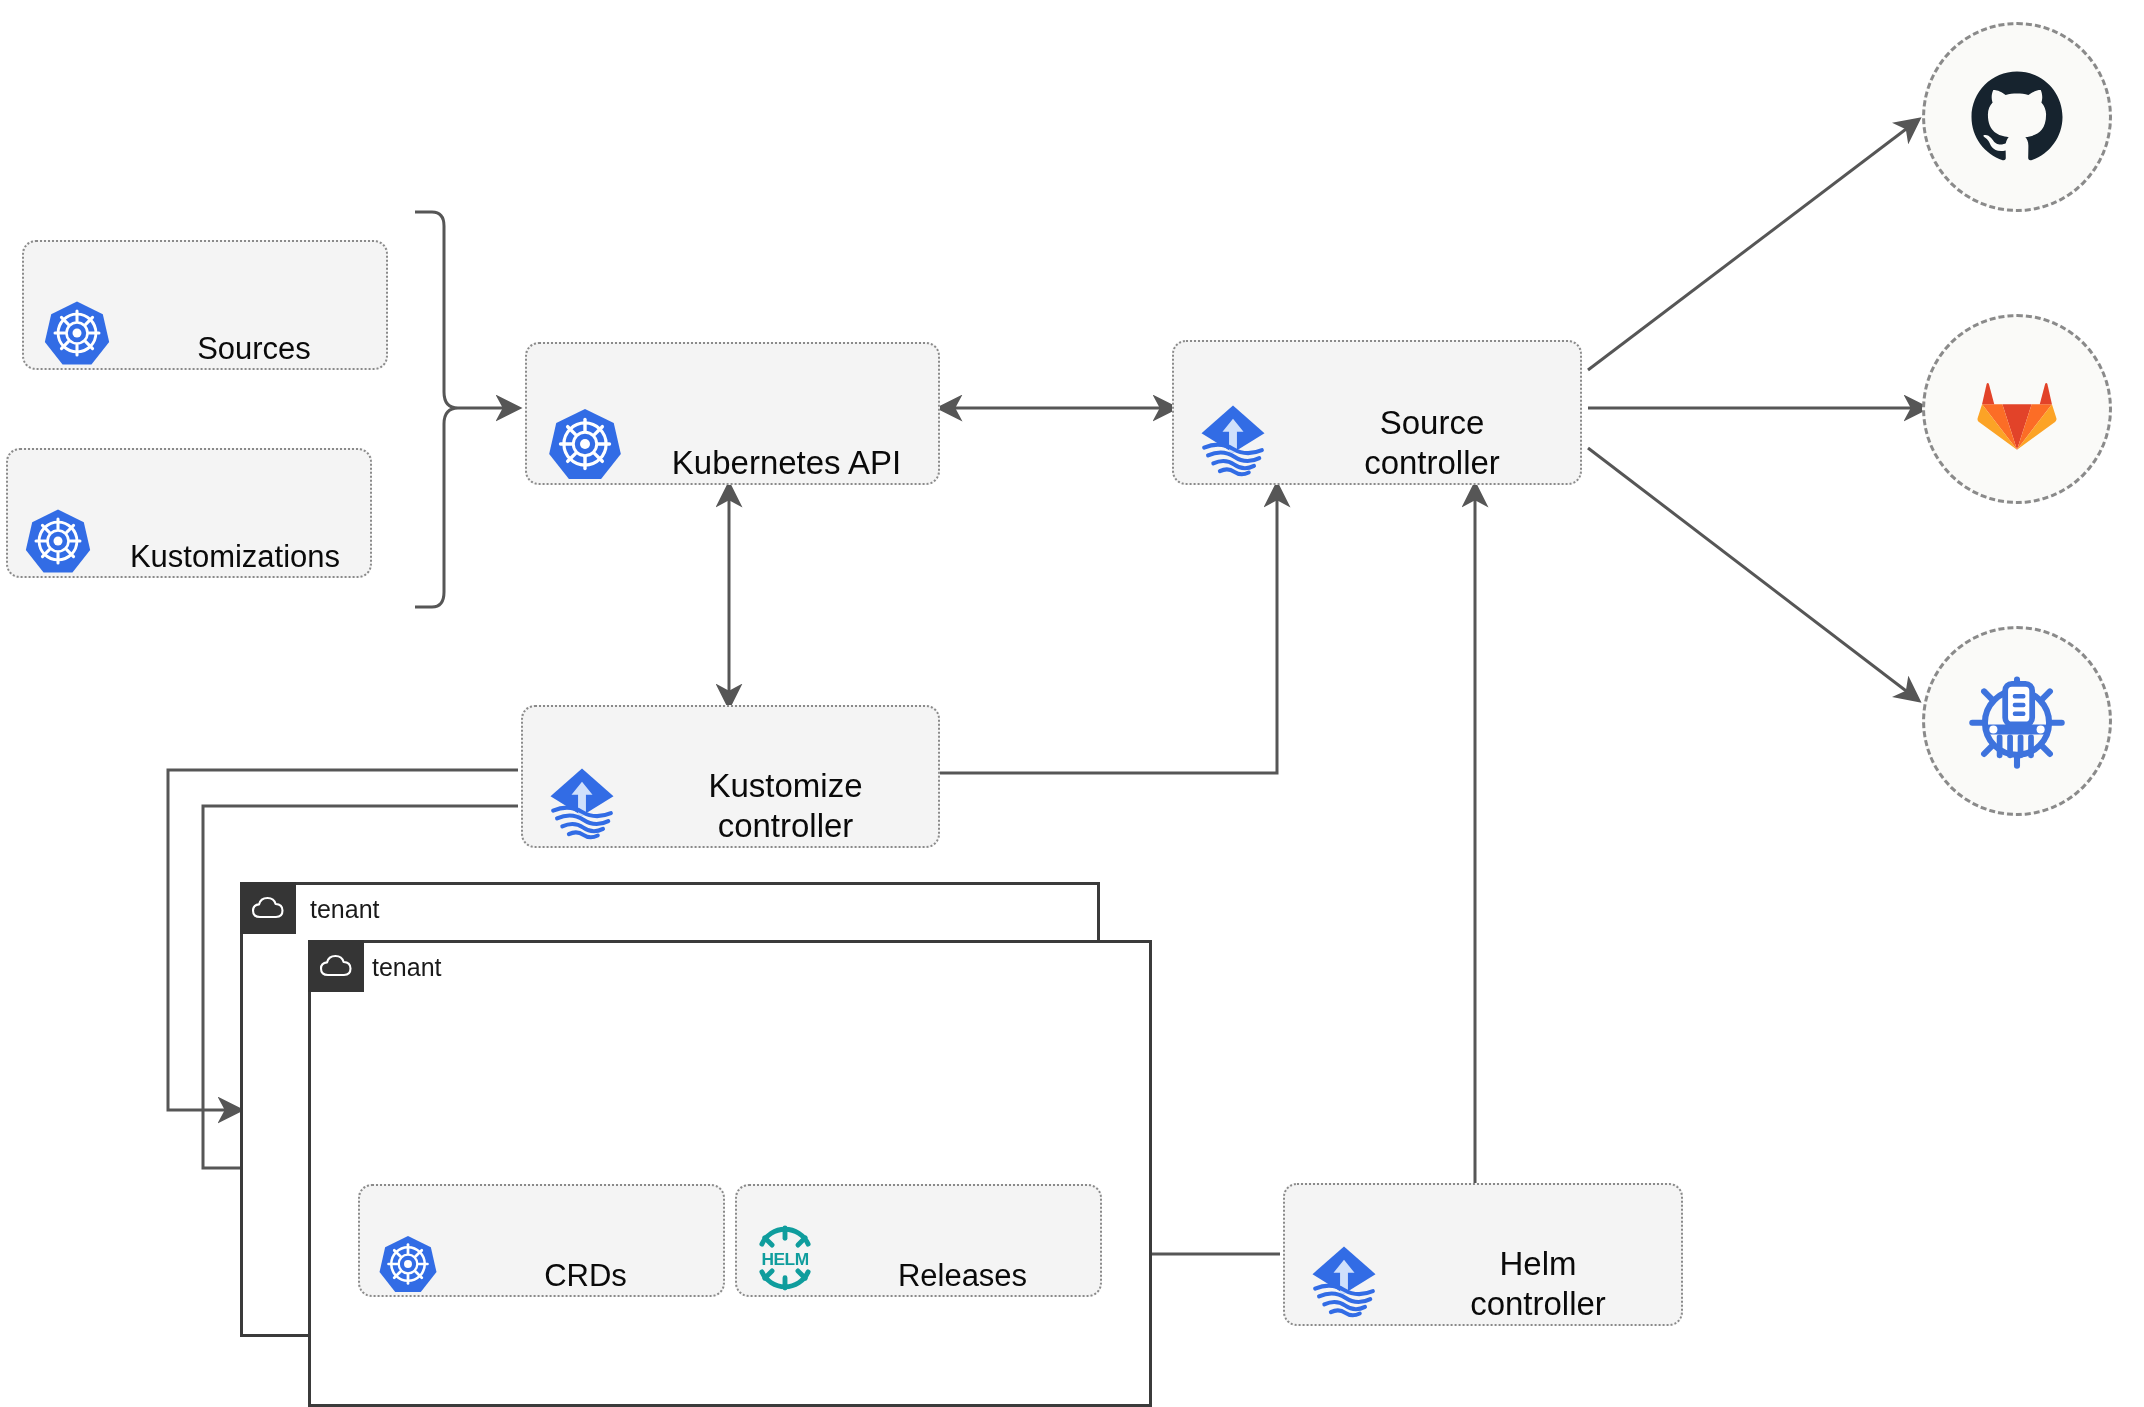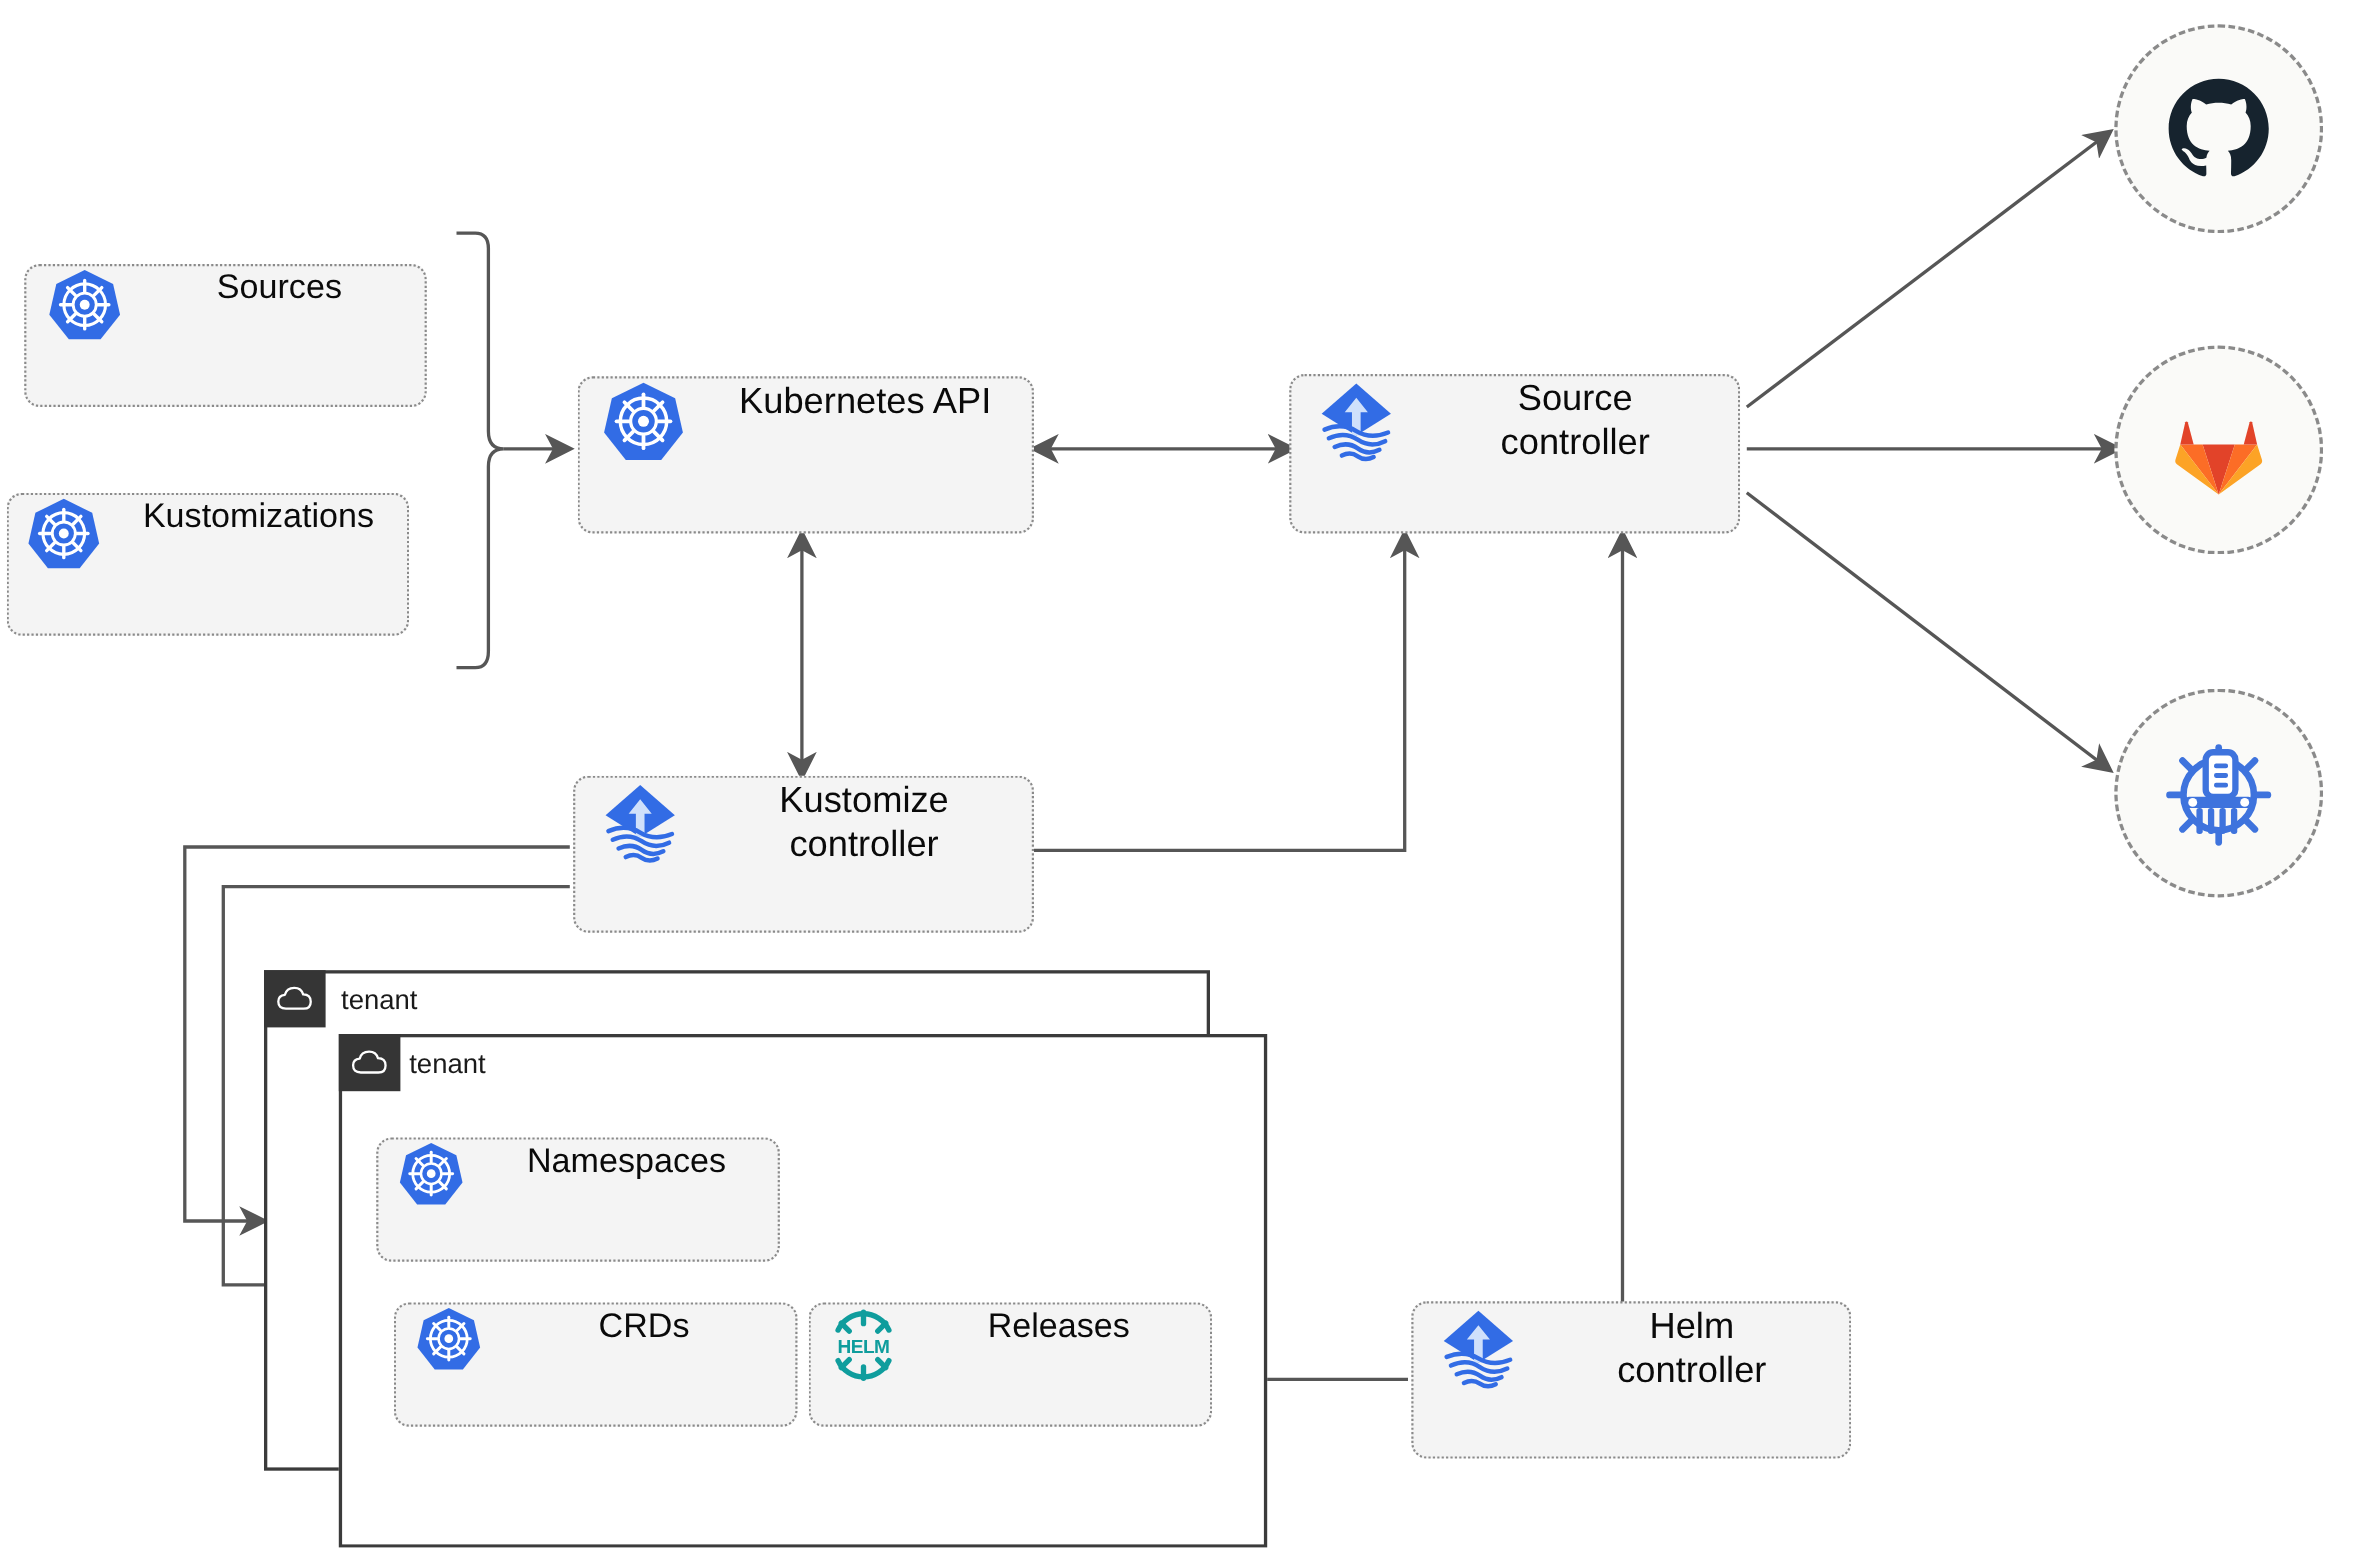--- a/index.html
+++ b/index.html
@@ -26,21 +26,21 @@
 
   
   .node {
     position: absolute;
     box-sizing: border-box;
     background: #f4f4f4;
     border: 2px dotted #8a8a8a;
     border-radius: 14px;
     display: flex;
     flex-direction: row;
-    align-items: flex-start;
+    align-items: flex-end;
     z-index: 3;
   }
   .node .ico {
     flex: 0 0 auto;
     display: flex;
     align-items: center;
     justify-content: center;
   }
   .node .lbl {
     flex: 1 1 auto;
@@ -268,41 +268,20 @@
           <path d="M13 43 Q24 38 33 44 Q42 50 52 45"></path>
           <path d="M17 49 Q26 45 33 50 Q40 55 48 51"></path>
           <path d="M22 55 Q28 52 33 55.5 Q38 59 44 56"></path>
         </g>
       </svg>
     </span>
     <span class="lbl" style="font-size:33px;">Helm
 controller</span>
   </div>
 
-  <div class="node" style="left:342px; top:1034px; width:367px; height:113px;">
-    <span class="ico" style="width:96px;">
-      <svg width="62" height="62" viewBox="0 0 64 64">
-        <path d="M32 3.2 L55.6 14.8 L61.4 40.3 L45.2 60.8 L18.8 60.8 L2.6 40.3 L8.4 14.8 Z" fill="#326CE5"></path>
-        <g fill="#ffffff">
-          <circle cx="32" cy="32" r="4.1"></circle>
-          <rect x="30.6" y="10.5" width="2.8" height="12" rx="1.4"></rect>
-          <rect x="30.6" y="41.5" width="2.8" height="12" rx="1.4"></rect>
-          <rect x="10.5" y="30.6" width="12" height="2.8" rx="1.4"></rect>
-          <rect x="41.5" y="30.6" width="12" height="2.8" rx="1.4"></rect>
-          <rect x="30.6" y="10.5" width="2.8" height="12" rx="1.4" transform="rotate(45 32 32)"></rect>
-          <rect x="30.6" y="41.5" width="2.8" height="12" rx="1.4" transform="rotate(45 32 32)"></rect>
-          <rect x="10.5" y="30.6" width="12" height="2.8" rx="1.4" transform="rotate(45 32 32)"></rect>
-          <rect x="41.5" y="30.6" width="12" height="2.8" rx="1.4" transform="rotate(45 32 32)"></rect>
-          <circle cx="32" cy="32" r="17.3" fill="none" stroke="#ffffff" stroke-width="2.6"></circle>
-          <circle cx="32" cy="32" r="9.6" fill="none" stroke="#ffffff" stroke-width="2.4"></circle>
-        </g>
-      </svg>
-    </span>
-    <span class="lbl" style="font-size:31px;">Namespaces</span>
-  </div>
 
 
   <div class="node" style="left:358px; top:1184px; width:367px; height:113px;">
     <span class="ico" style="width:96px;">
       <svg width="62" height="62" viewBox="0 0 64 64">
         <path d="M32 3.2 L55.6 14.8 L61.4 40.3 L45.2 60.8 L18.8 60.8 L2.6 40.3 L8.4 14.8 Z" fill="#326CE5"></path>
         <g fill="#ffffff">
           <circle cx="32" cy="32" r="4.1"></circle>
           <rect x="30.6" y="10.5" width="2.8" height="12" rx="1.4"></rect>
           <rect x="30.6" y="41.5" width="2.8" height="12" rx="1.4"></rect>

